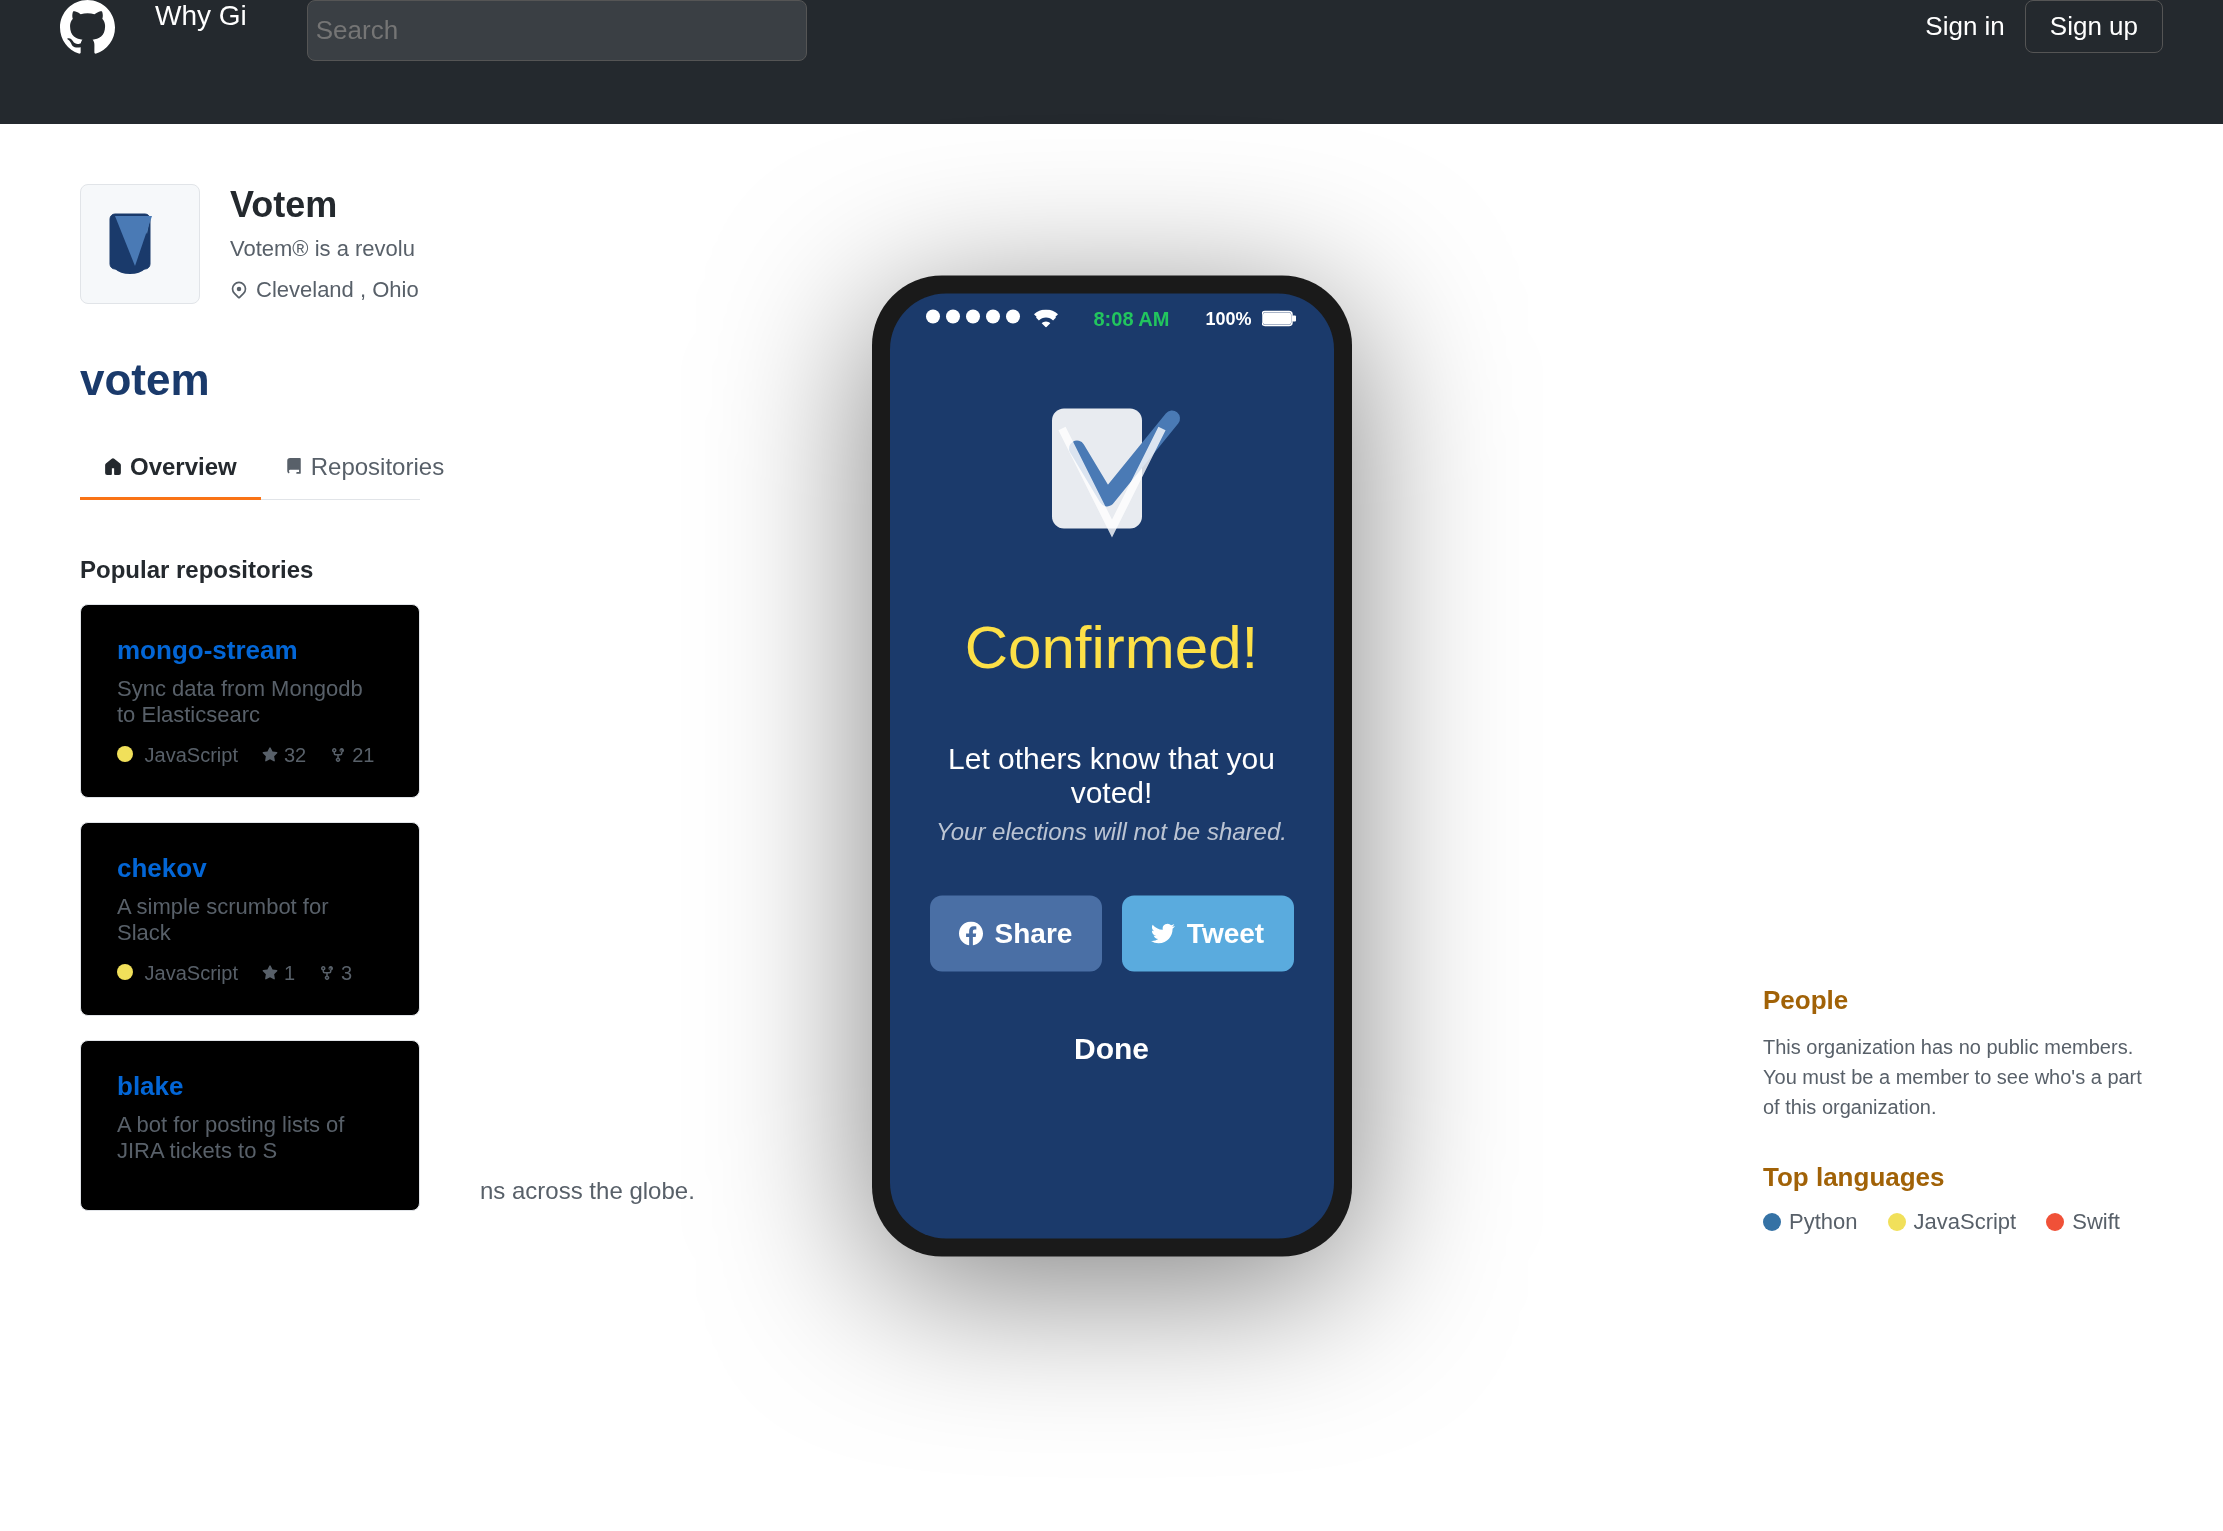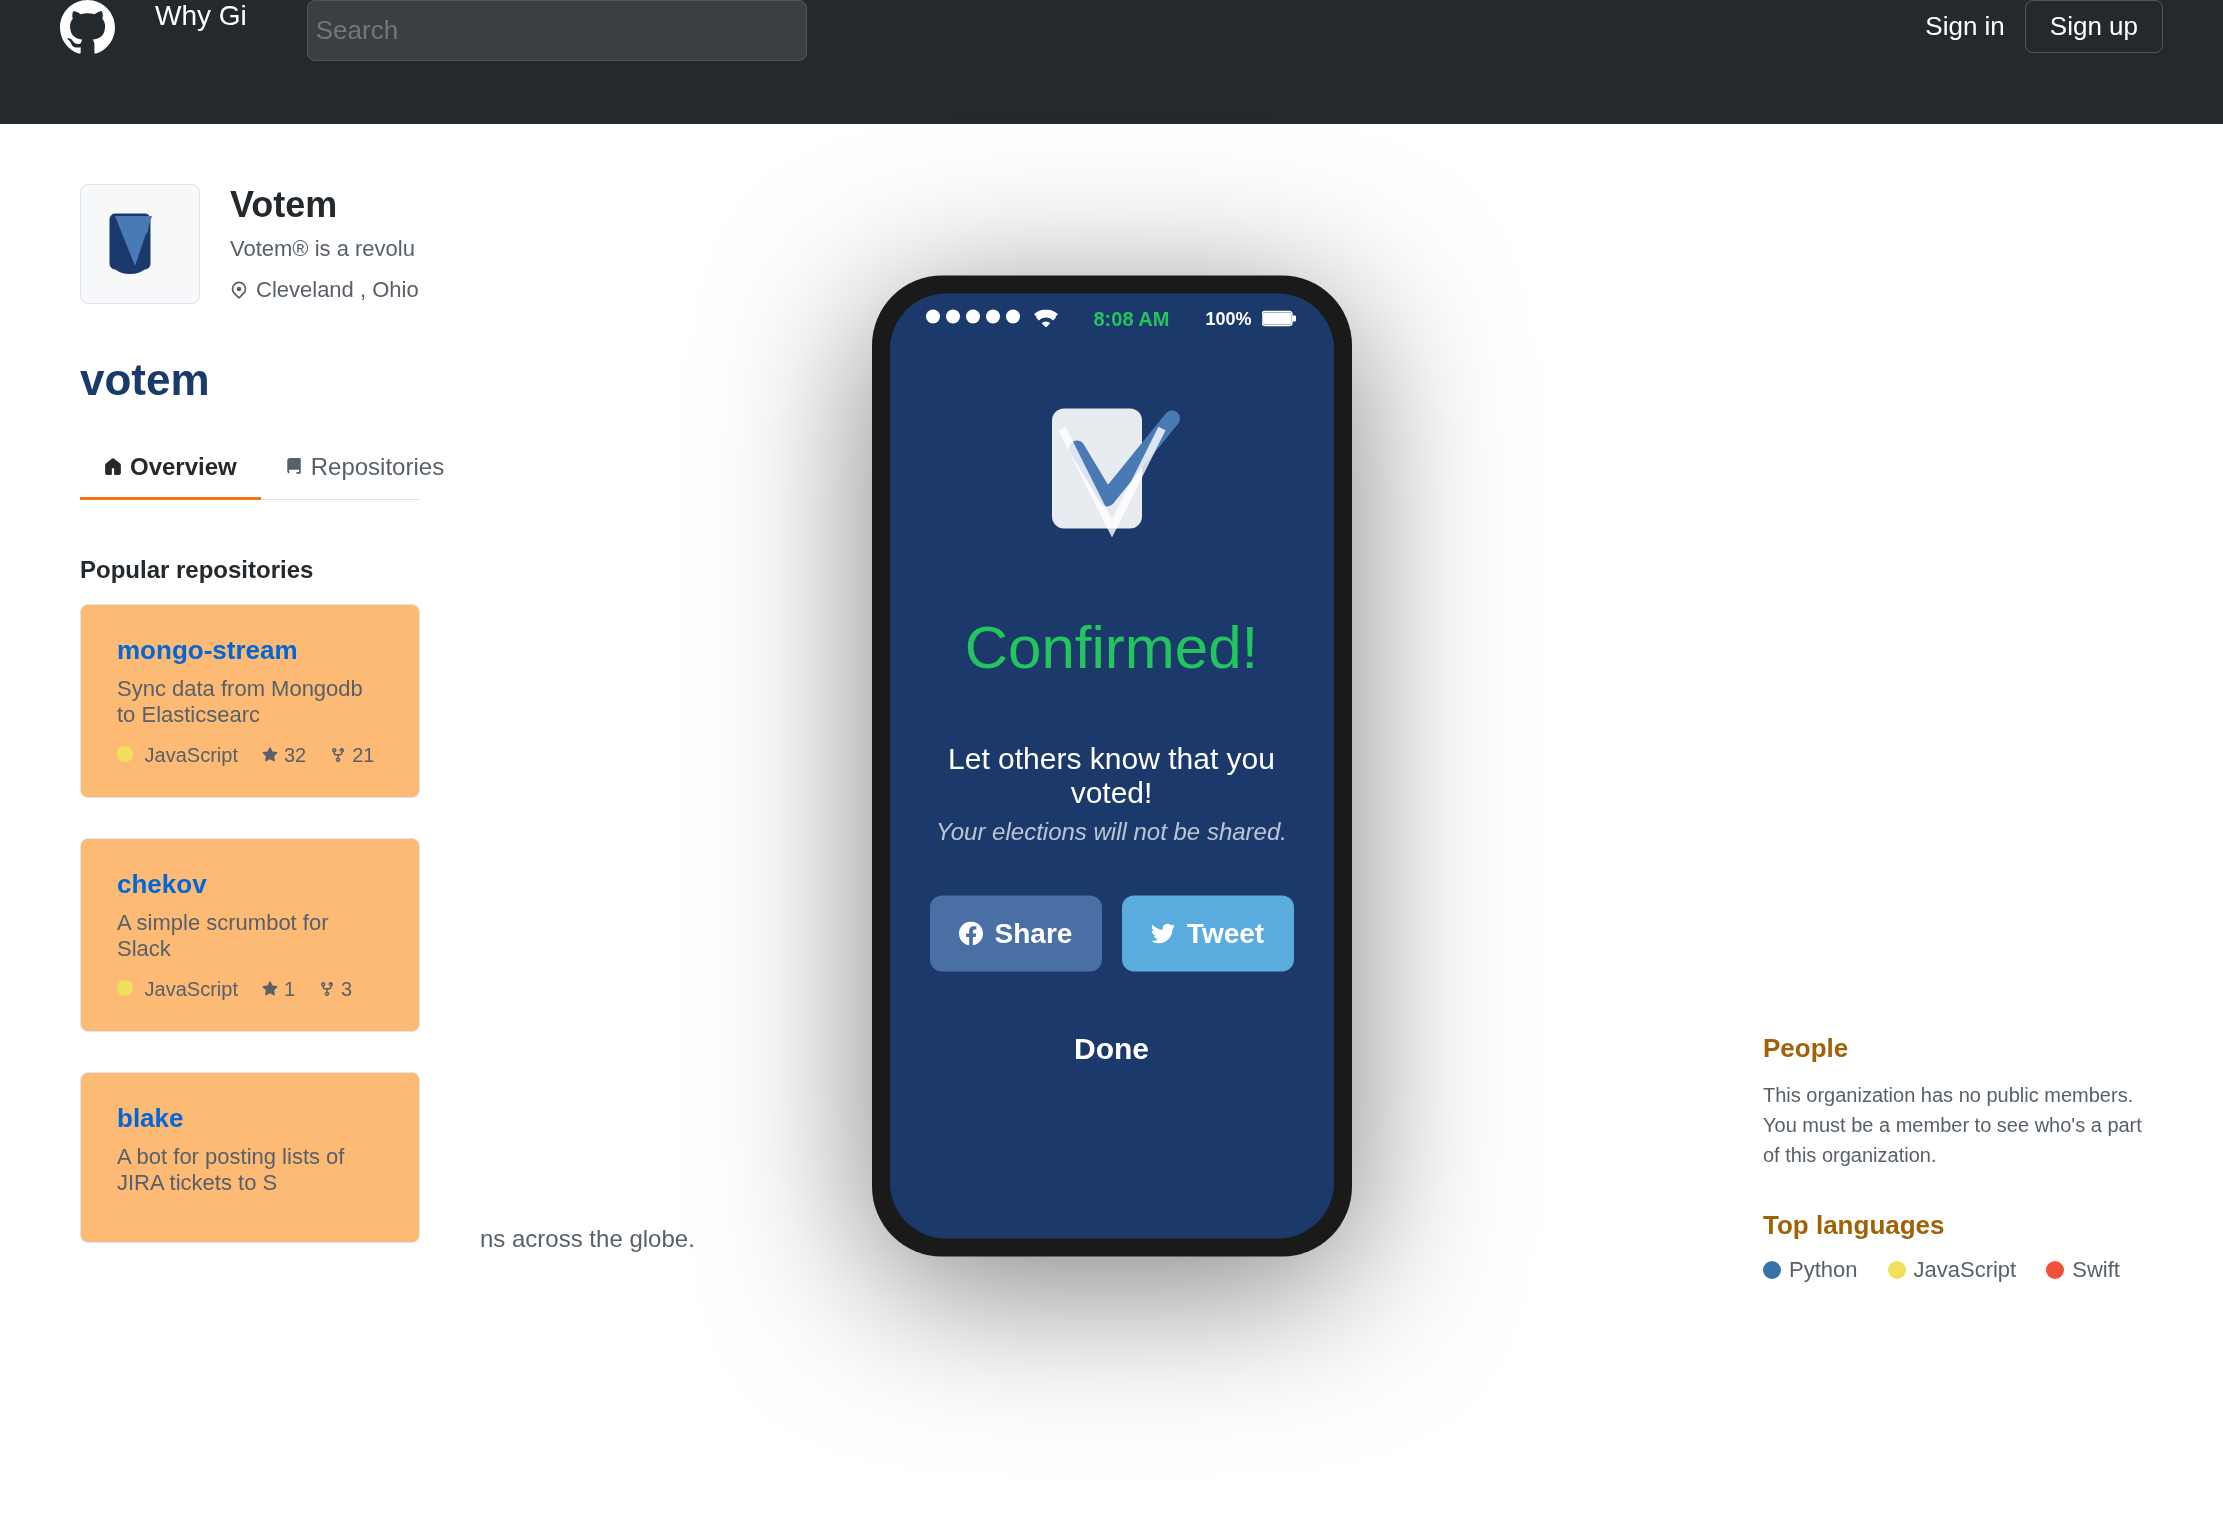--- a/index.html
+++ b/index.html
@@ -141,22 +141,22 @@
       font-size: 24px;
       font-weight: 600;
       color: #24292e;
       margin-bottom: 20px;
     }
 
     .repo-card {
       border: 1px solid #e1e4e8;
       border-radius: 8px;
       padding: 30px 36px;
-      margin-bottom: 40px;
-      background: #fdba74;
+      margin-bottom: 24px;
+      background: #000000;
     }
     .repo-name {
       font-size: 26px;
       font-weight: 600;
       color: #0366d6;
       text-decoration: none;
       margin-bottom: 10px;
       display: block;
     }
     .repo-desc {
@@ -268,21 +268,21 @@
     }
 
     
     .app-logo-area {
       margin: 30px 0 50px;
     }
 
     .confirmed-text {
       font-size: 60px;
       font-weight: 300;
-      color: #22c55e;
+      color: #fde047;
       margin-bottom: 60px;
       text-align: center;
     }
 
     .share-prompt {
       text-align: center;
       margin-bottom: 50px;
     }
     .share-main {
       font-size: 30px;

